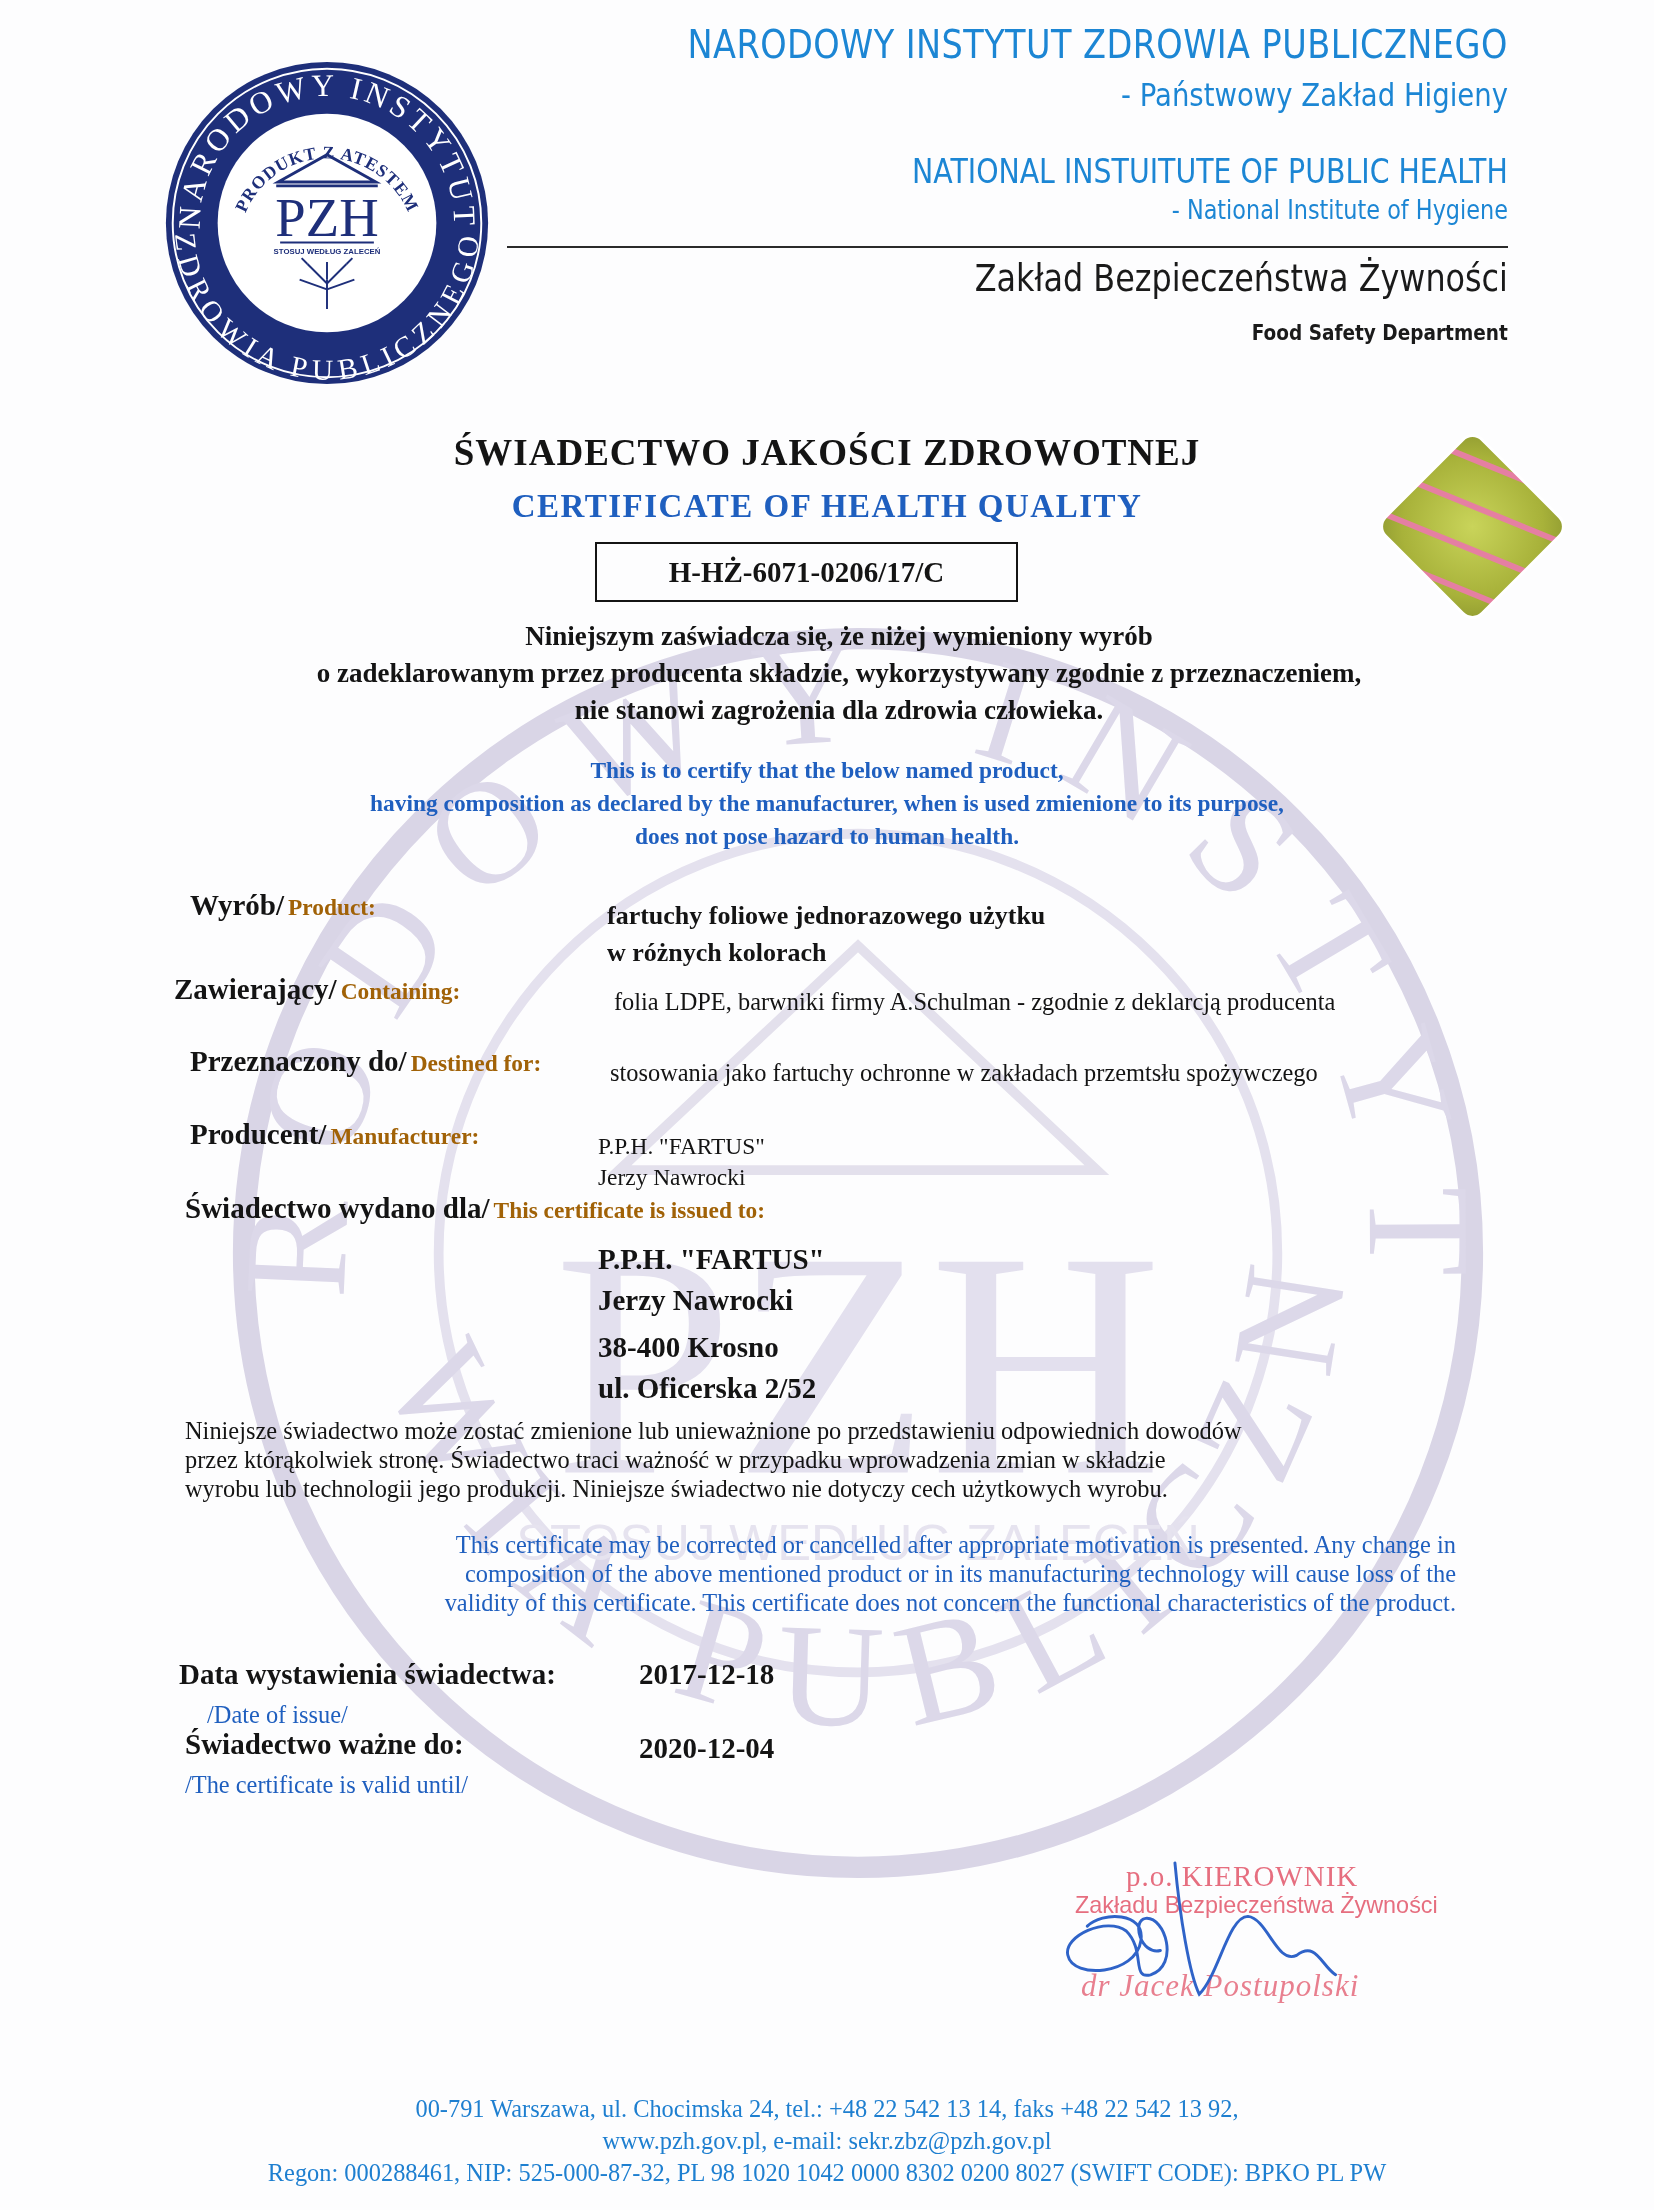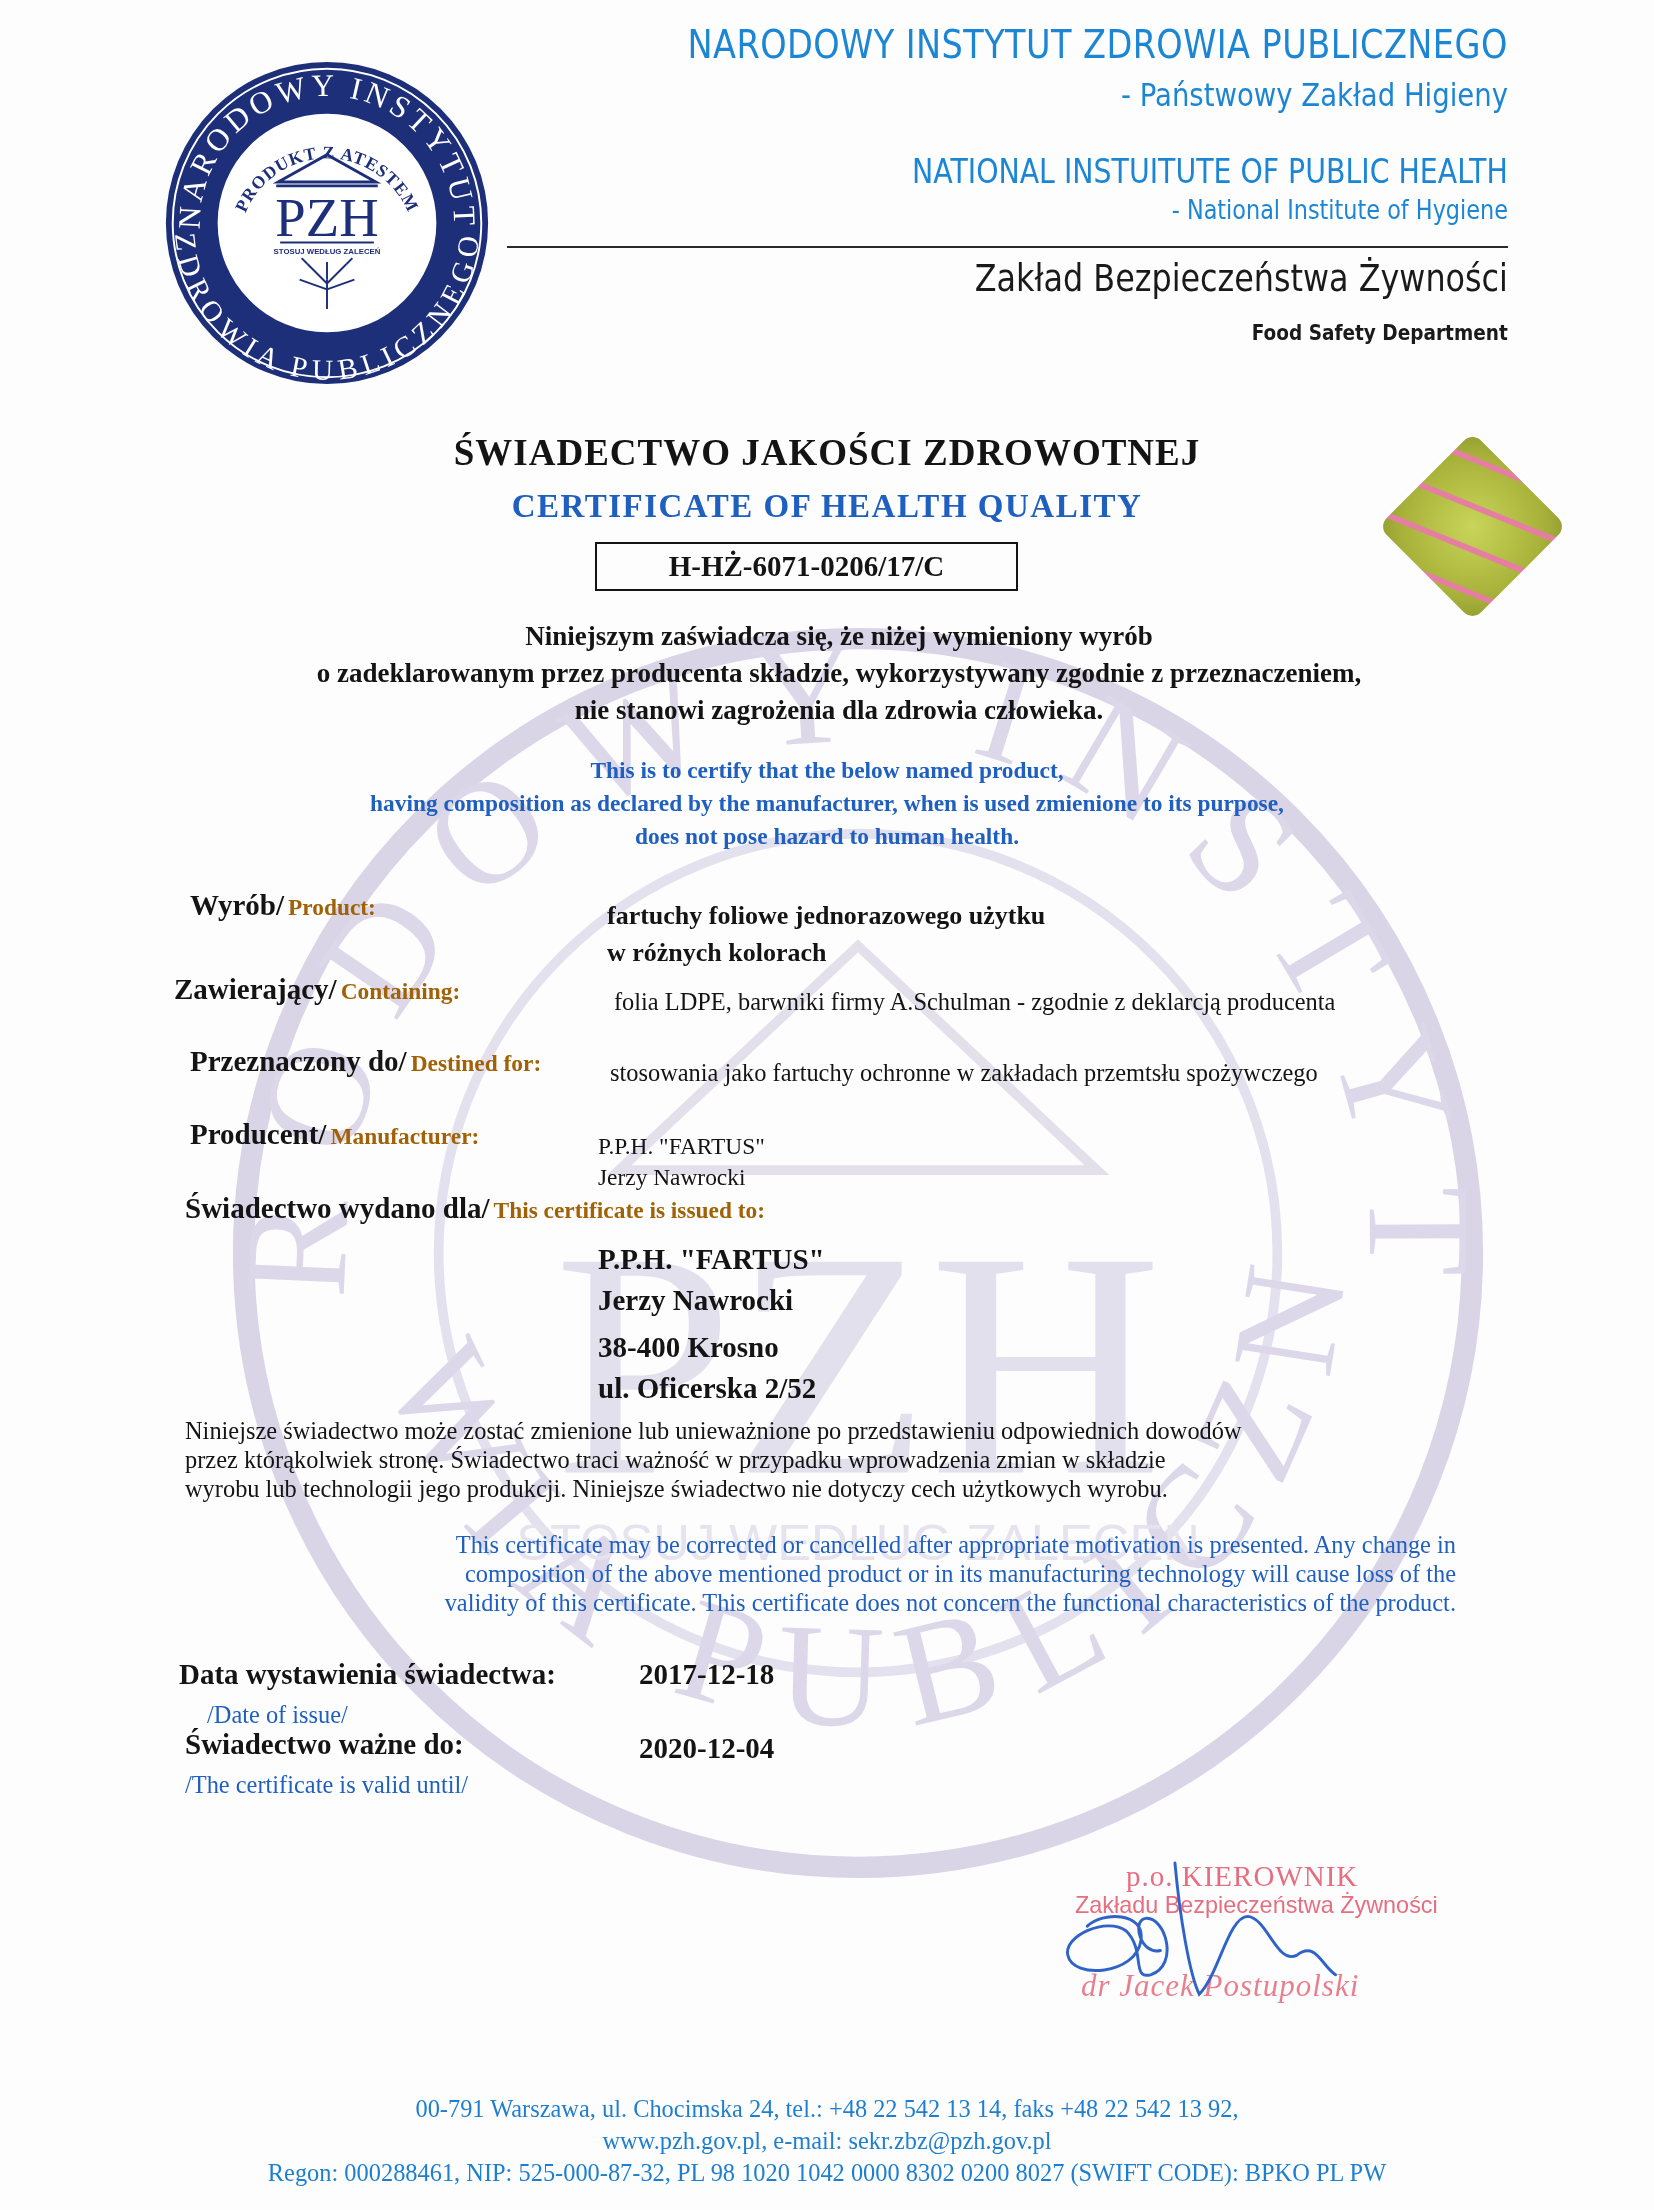--- a/index.html
+++ b/index.html
@@ -23,21 +23,21 @@
   #hdr3 { top: 152px; font-size: 33px; transform: scaleX(0.86); transform-origin: right; }
   #hdr4 { top: 195px; font-size: 26px; transform: scaleX(0.86); transform-origin: right; }
   #hdr-rule { left: 507px; top: 246px; width: 1001px; height: 2px; background: #2a2a2a; }
   #hdr5 { top: 257px; font-size: 37px; color: #1a1a1a; transform: scaleX(0.86); transform-origin: right; }
   #hdr6 { top: 320px; font-size: 21.5px; font-weight: bold; color: #1a1a1a; transform: scaleX(0.86); transform-origin: right; }
 
   
   .center { left: 0; width: 1654px; text-align: center; }
   #title-pl { top: 431px; font-size: 37px; font-weight: bold; letter-spacing: 1px; }
   #title-en { top: 488px; font-size: 33px; font-weight: bold; color: #1f5fbf; letter-spacing: 1.5px; }
-  #cert-box { left: 595px; top: 542px; width: 423px; height: 49px; border: 2.9px solid #141414; box-sizing: border-box;
+  #cert-box { left: 595px; top: 542px; width: 423px; height: 60px; border: 2.9px solid #141414; box-sizing: border-box;
               display: flex; align-items: center; justify-content: center; font-size: 29px; font-weight: bold; }
   #hologram { left: 1375px; top: 429px; width: 195px; height: 195px; }
 
   .p-pl { font-size: 27px; font-weight: bold; line-height: 37px; }
   .p-en { font-size: 23.4px; font-weight: bold; color: #1f5fbf; line-height: 33px; }
   #intro-pl { top: 618px; padding-left: 12px; }
   #intro-en { top: 754px; }
 
   .lbl-pl { font-size: 29px; font-weight: bold; }
   .lbl-en { font-size: 23.4px; font-weight: bold; color: #a16207; }

